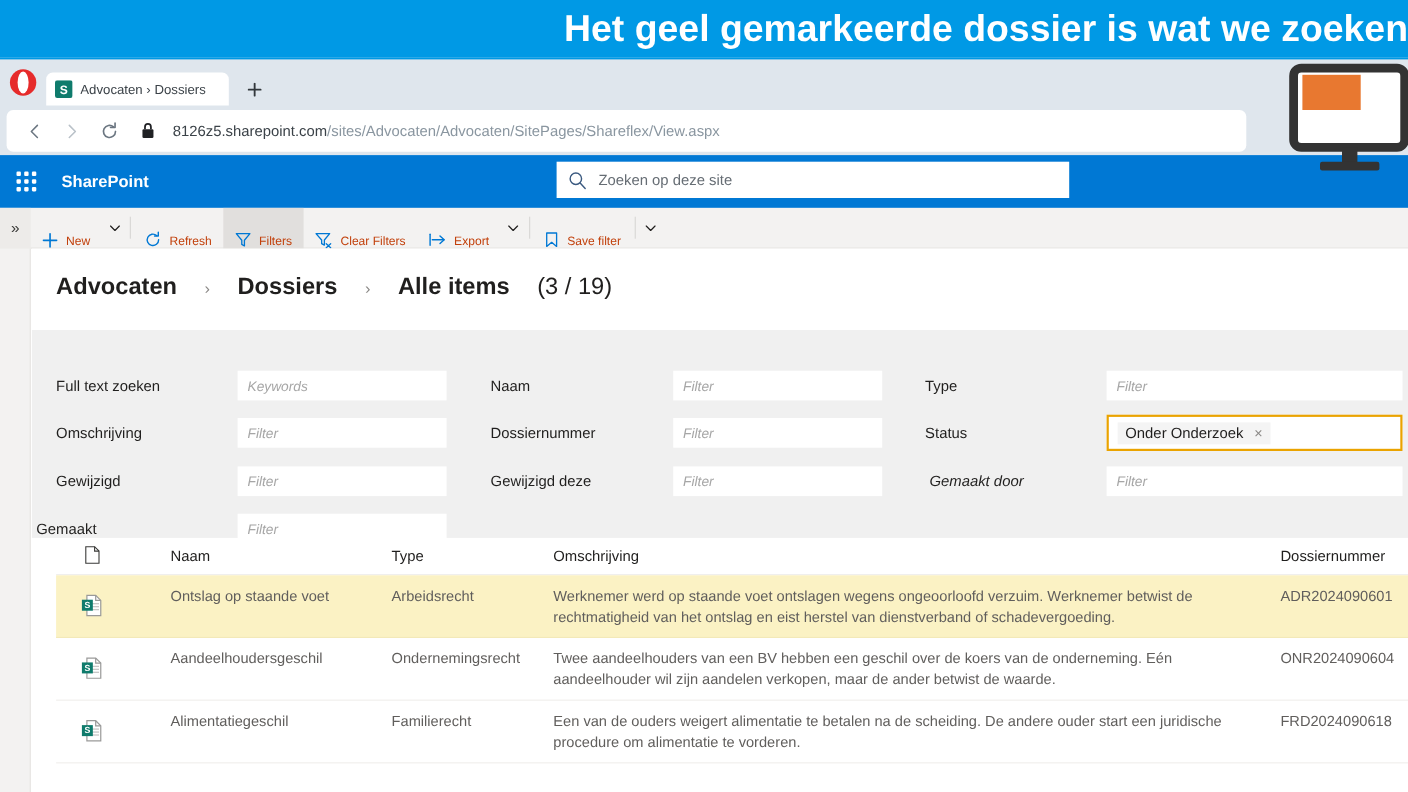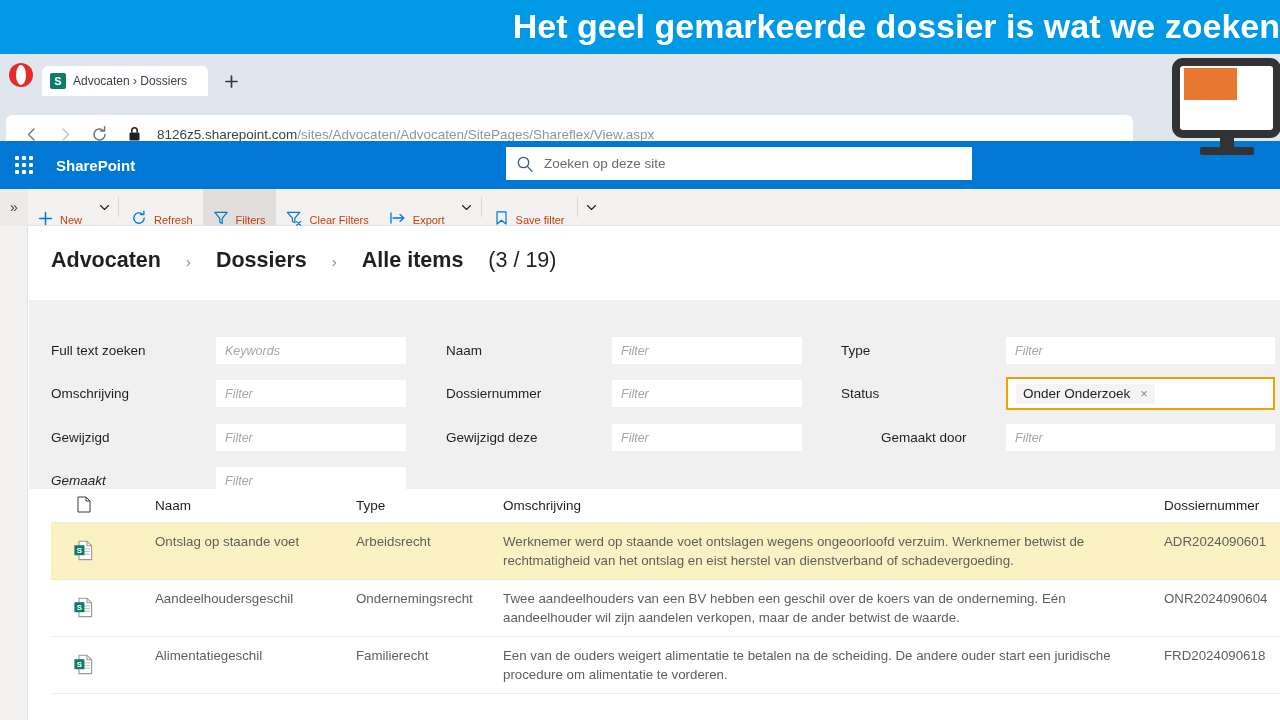--- a/index.html
+++ b/index.html
@@ -58,21 +58,21 @@
   }
   #new-tab-button {
     width: 30px; height: 30px;
     display: flex; align-items: center; justify-content: center;
     margin-left: 8px;
     color: #33383d;
     font-size: 19px; line-height: 1;
     font-weight: 400;
   }
   #navbar {
-    position: absolute; left: 0; top: 57px; width: 1139px; height: 47px;
+    position: absolute; left: 0; top: 42px; width: 1139px; height: 47px;
     display: flex; align-items: center;
   }
   #urlbar {
     position: absolute; left: 6px; top: 4px; right: 6px; height: 38px;
     background: #ffffff; border-radius: 6px;
     display: flex; align-items: center;
     padding-left: 8px;
   }
   .nav-btn {
     width: 34px; height: 34px;
@@ -458,21 +458,21 @@
           <span class="ph">Filter</span>
         </div>
 
       <div class="filter-field" style="left:22px;  top:130px;">
           <span class="filter-label">Gewijzigd</span>
         </div>
       <div class="filter-input" style="left:187px; top:124px; width:190px;">
           <span class="ph">Filter</span>
         </div>
 
-      <div class="filter-field" style="left:22px;  top:173px;font-style:italic;">
+      <div class="filter-field" style="left:4px;  top:173px;">
           <span class="filter-label">Gemaakt</span>
         </div>
       <div class="filter-input" style="left:187px; top:167px; width:190px;">
           <span class="ph">Filter</span>
         </div>
 
       <div class="filter-field" style="left:417px; top:43px;">
           <span class="filter-label">Naam</span>
         </div>
       <div class="filter-input" style="left:583px; top:37px; width:190px;">
@@ -503,21 +503,21 @@
       <div class="filter-field" style="left:812px; top:86px;">
           <span class="filter-label">Status</span>
         </div>
       <div class="filter-input highlight" style="left:977px; top:77px; width:269px;">
         <span class="token">
           <span>Onder Onderzoek</span>
           <span class="token-remove">×</span>
         </span>
       </div>
 
-      <div class="filter-field" style="left:852px; top:130px;">
+      <div class="filter-field" style="left:816px; top:130px;font-style:italic;">
           <span class="filter-label">Gemaakt door</span>
         </div>
       <div class="filter-input" style="left:977px; top:124px; width:269px;">
           <span class="ph">Filter</span>
         </div>
     </div>
   </div>
 
   <div id="table">
 

